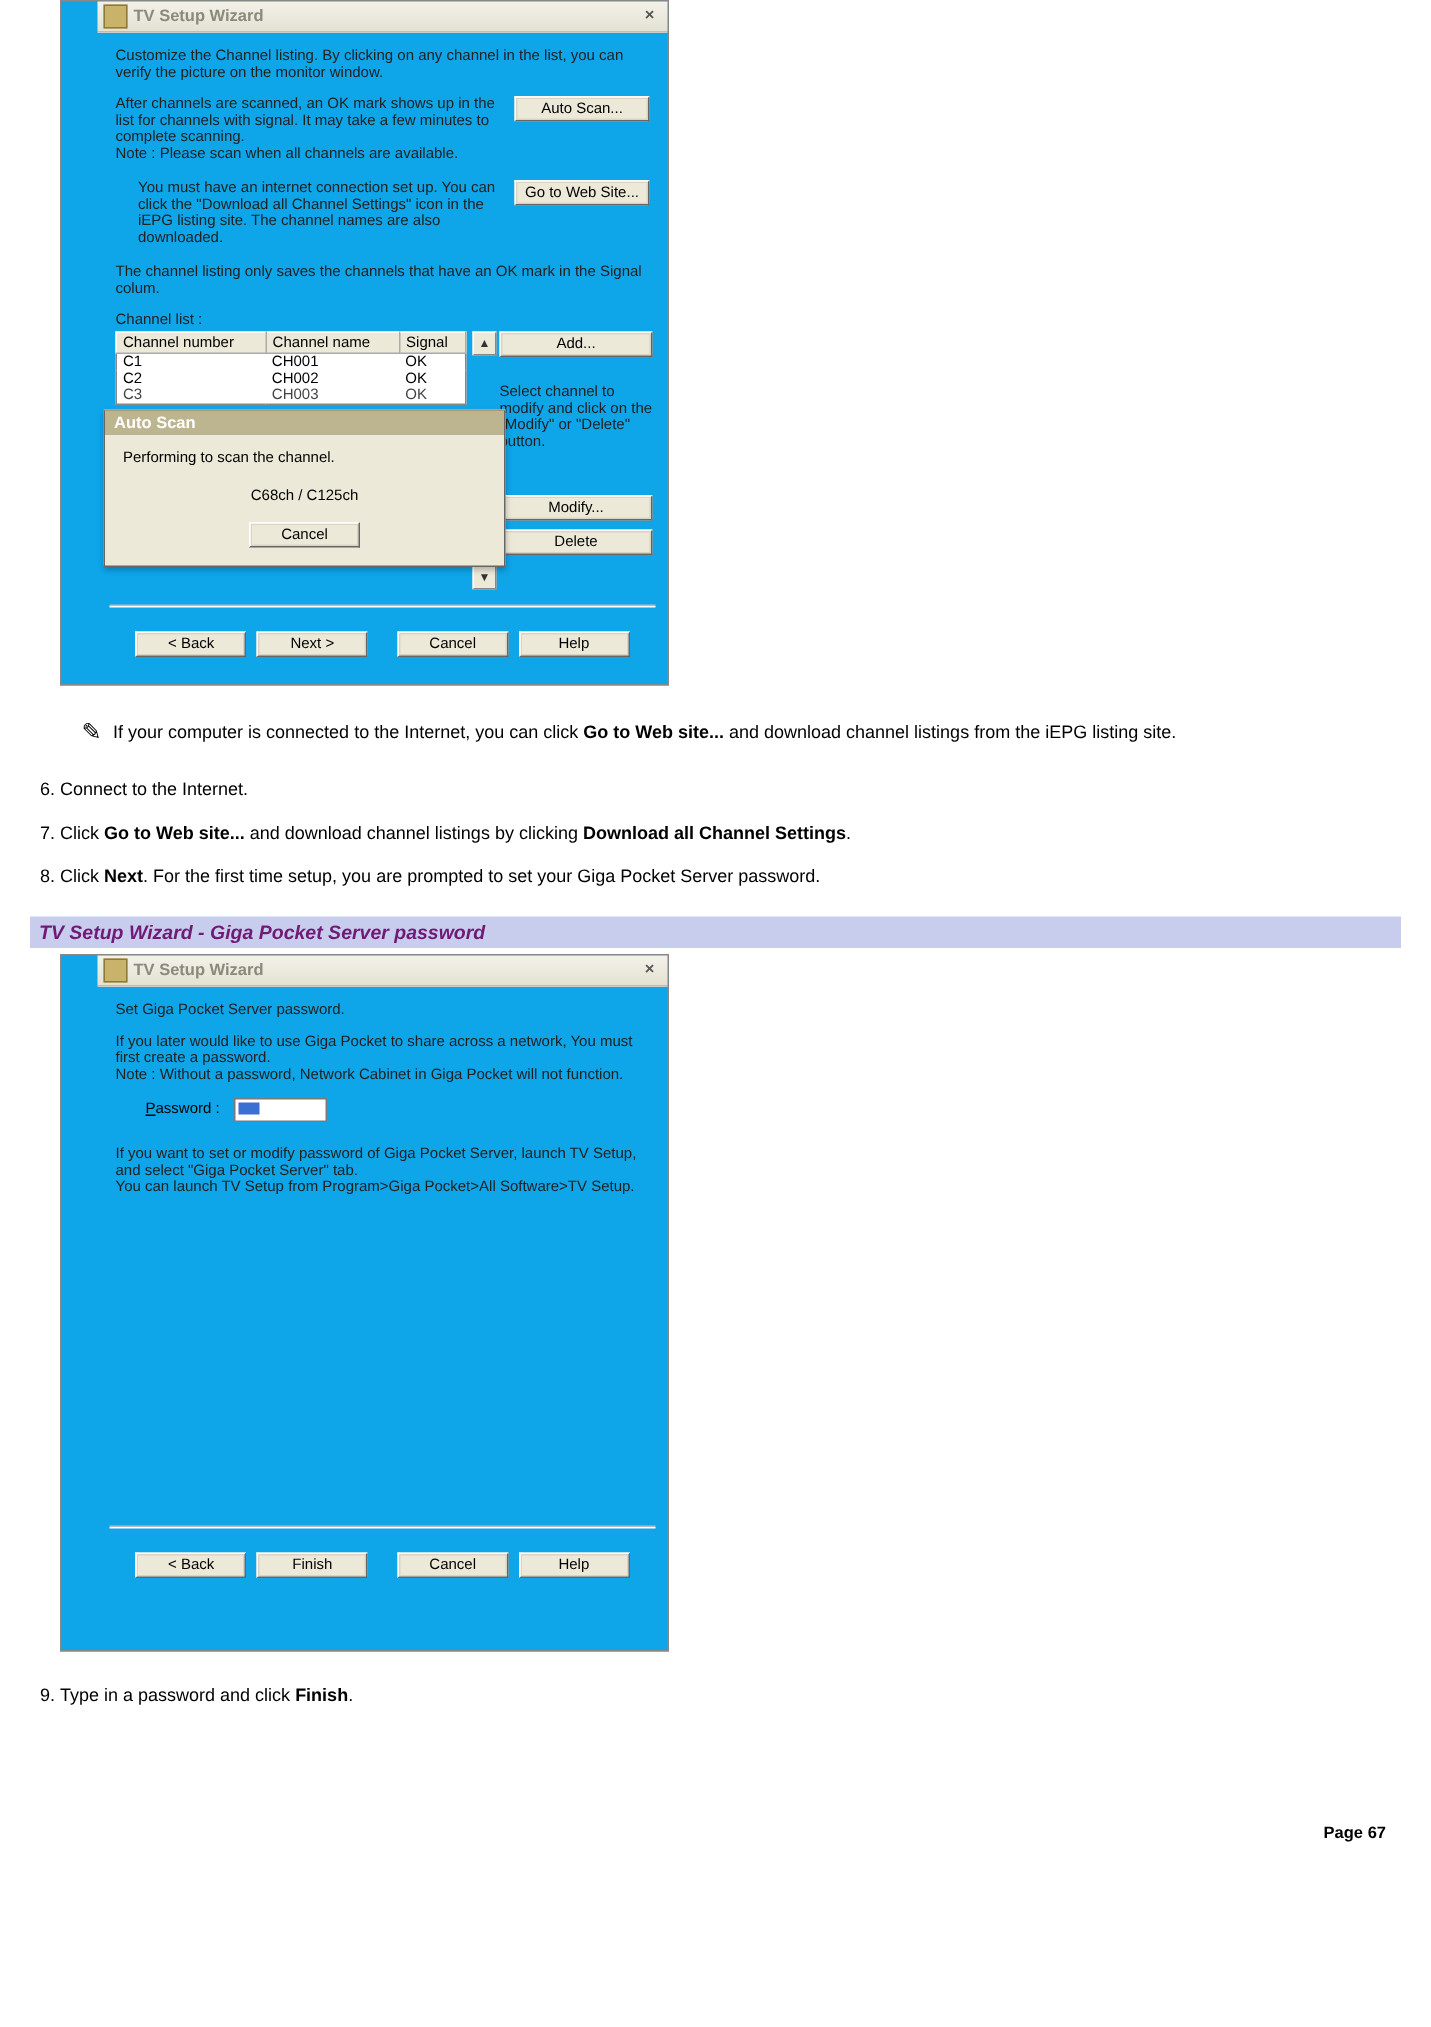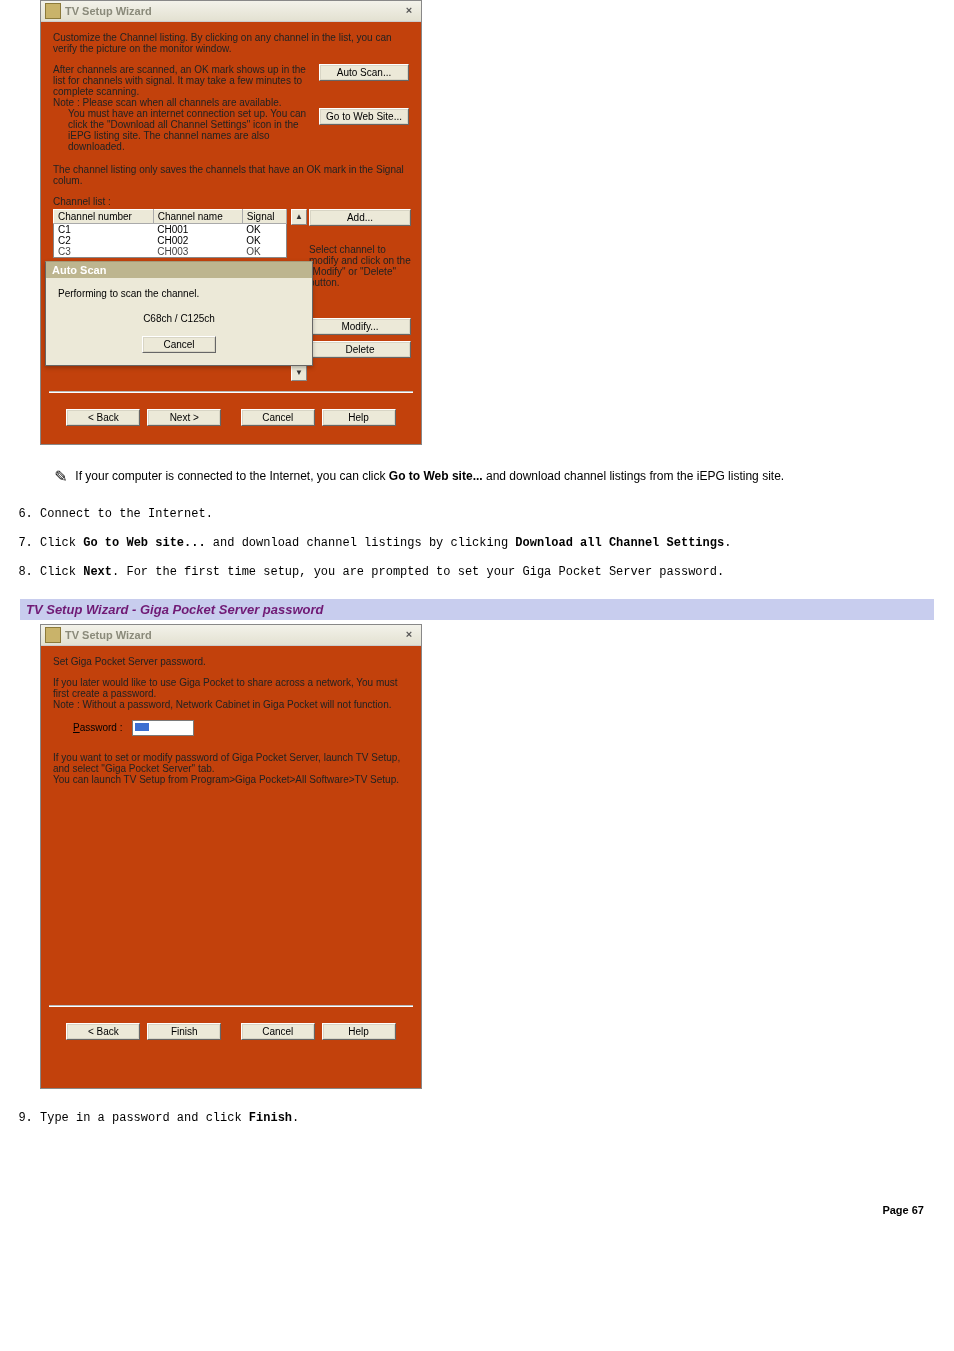--- a/index.html
+++ b/index.html
@@ -7,27 +7,28 @@
     padding: 0;
     font-family: Verdana, Arial, sans-serif;
     font-size: 12px;
     color: #000;
     background: #fff;
     width: 954px;
   }
   .page-wrap { padding: 0 20px 20px 20px; }
   .dlg {
     border: 1px solid #888;
-    background: #c2410c;
+    background: #0ea5e9;
     width: 380px;
     margin: 0 0 20px 20px;
     font-family: Tahoma, Arial, sans-serif;
     font-size: 10px;
     color: #000;
     position: relative;
+    padding-left: 24px;
   }
   .dlg .titlebar {
     display:flex; align-items:center; justify-content:space-between;
     height:20px; padding:0 4px;
     background: linear-gradient(#F3F2EA,#E3E1D1);
     border-bottom:1px solid #ccc;
     color:#8a8a7a;
     font-weight:bold;
     font-size:11px;
   }
@@ -119,21 +120,21 @@
     border-top:1px solid #bbb; border-bottom:1px solid #fff;
     margin:10px -4px 6px -4px;
   }
 
   
   .note-row { margin:16px 0 16px 30px; font-size:12px; line-height:1.5;}
   .note-ico {
     display:inline-block; width:22px; text-align:center;
     font-size:16px; vertical-align:middle;
   }
-  ol.steps { margin:0 0 16px 0; padding-left:20px;font-family:Liberation Mono, monospace; }
+  ol.steps { margin:0 0 16px 0; padding-left:20px; }
   ol.steps > li { margin:10px 0; font-size:12px; line-height:1.6;}
   .caption-bar {
     background:#C8CDEE;
     font-weight:bold;
     font-style:italic;
     font-size:13px;
     padding:3px 6px;
     color:#701a75;
     margin:4px 0 4px 0;
   }
@@ -177,21 +178,21 @@
     <div class="titlebar">
       <span class="left">
         <span class="icon"></span>
         <span>TV Setup Wizard</span>
       </span>
       <span class="close">×</span>
     </div>
     <div class="body">
       <div class="para">Customize the Channel listing. By clicking on any channel in the list, you can verify the picture on the monitor window.</div>
 
-      <div class="row-split" style="margin-bottom:0;">
+      <div class="row-split" style="margin-bottom:12px;">
         <div class="txt para" style="white-space:pre-line;margin-bottom:0">After channels are scanned, an OK mark shows up in the list for channels with signal. It may take a few minutes to complete scanning.
 Note : Please scan when all channels are available.</div>
         <span class="winbtn">
           <span>Auto Scan...</span>
         </span>
       </div>
 
       <div class="row-split" style="margin-bottom:12px;margin-left:15px;">
         <div class="txt para" style="margin-bottom:0">You must have an internet connection set up. You can click the "Download all Channel Settings" icon in the iEPG listing site. The channel names are also downloaded.</div>
         <span class="winbtn">

